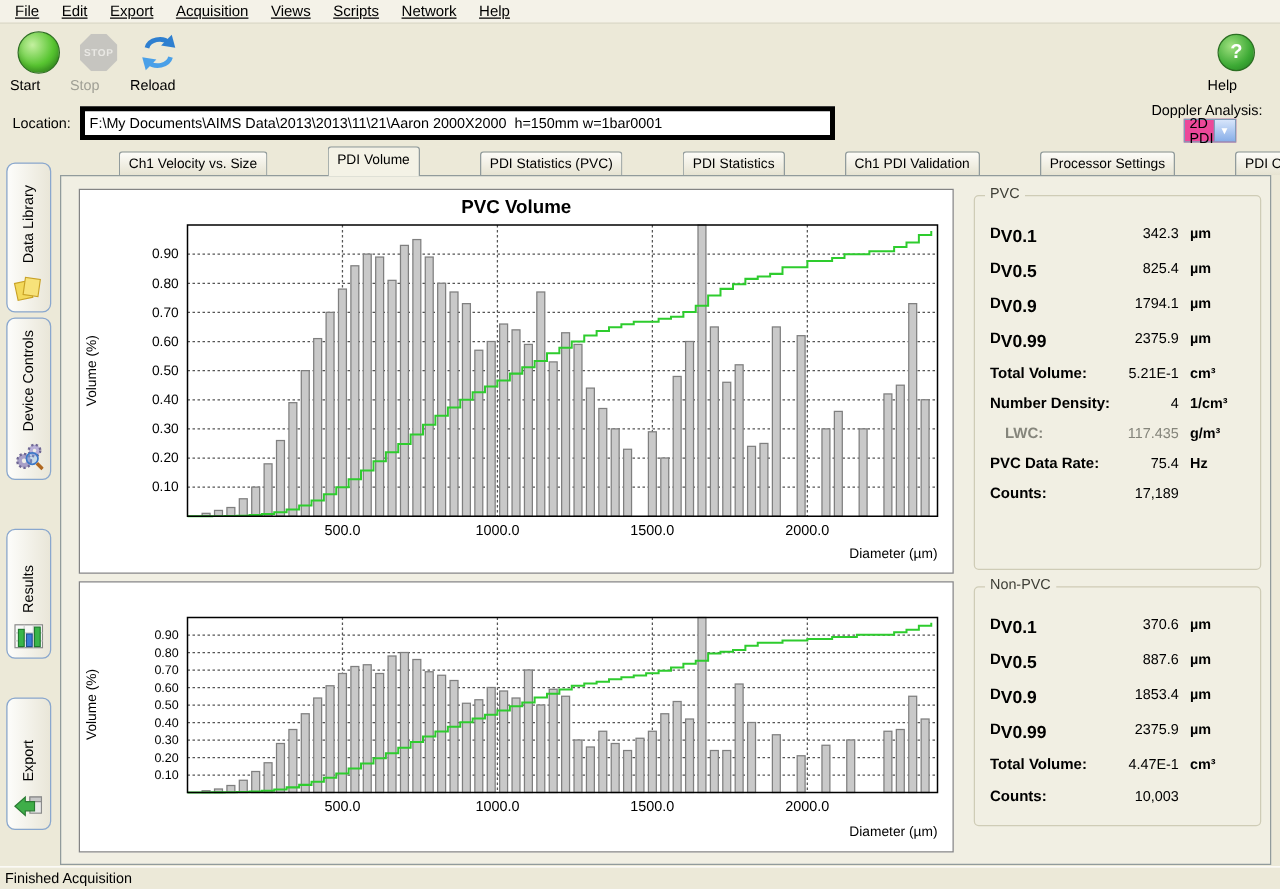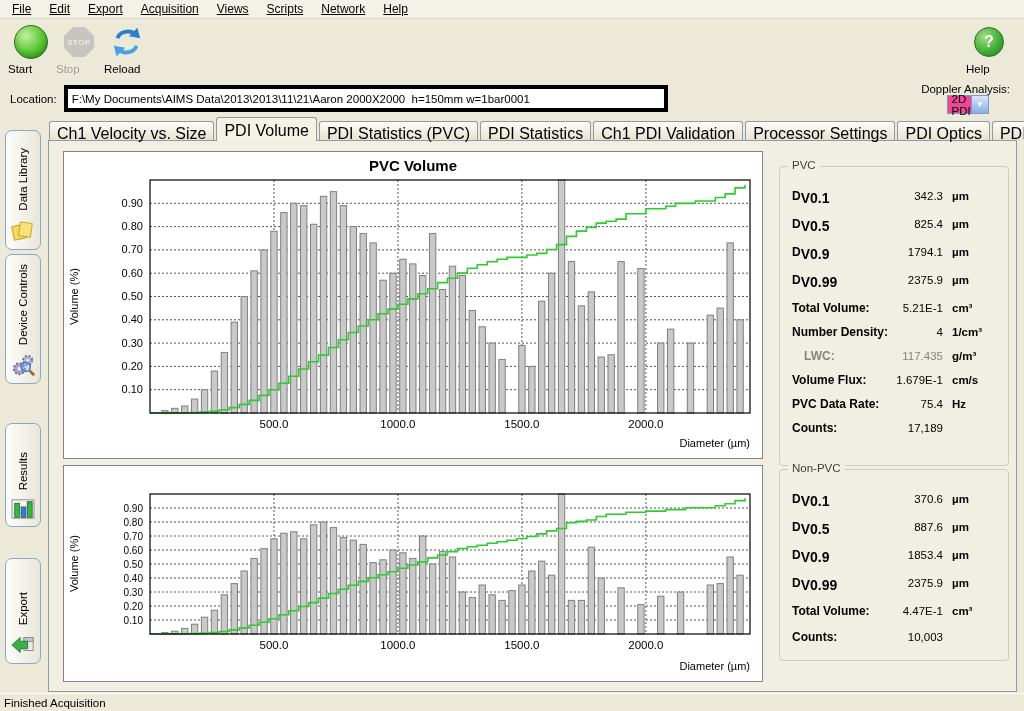--- a/index.html
+++ b/index.html
@@ -52,22 +52,22 @@
   .side-btn{position:absolute;left:5px;width:36px;box-sizing:border-box;
     border:1px solid #89a7ce;border-radius:7px;
     background:linear-gradient(to right,#fdfdfb,#e9e6d8);
     display:flex;flex-direction:column;align-items:center;justify-content:flex-end;
     padding:6px 0;cursor:default;}
   .side-label{writing-mode:vertical-rl;transform:rotate(180deg);
     font-size:11.5px;margin-bottom:8px;white-space:nowrap;}
   
   .tabsrow{position:absolute;left:49px;top:118px;height:22px;display:flex;align-items:flex-end;z-index:3;}
   .tab{border:1px solid #919b9c;border-bottom:none;border-radius:3px 3px 0 0;
-    padding:3px 7px 2px;margin-right:2px;font-size:16px;height:13px;
-    background:linear-gradient(#fdfcf8,#e6e3d2);cursor:default;white-space:nowrap;}
+    padding:3px 7px 2px;margin-right:2px;font-size:11px;height:13px;
+    background:linear-gradient(#fdfcf8,#e6e3d2);cursor:default;white-space:nowrap;margin-left:46px;}
   .tab.active{background:#f4f2e6;height:17px;padding-top:4px;position:relative;top:1px;z-index:4;}
   
   .tabpanel{position:absolute;left:48px;top:140px;width:969px;bottom:19px;
     border:1px solid #919b9c;background:#f1efe3;box-sizing:border-box;}
   
   .chartbox{position:absolute;left:14px;width:700px;background:#fff;
     border:1px solid #848484;box-sizing:border-box;}
   .chartbox.c1{top:10px;height:308px;}
   .chartbox.c2{top:324px;height:217px;}
   .chart-title{position:absolute;top:5px;left:0;width:100%;text-align:center;
@@ -77,21 +77,21 @@
   .c1 .ylabel{top:28px;height:233px;}
   .c2 .ylabel{top:28px;height:140px;}
   .xlabel{position:absolute;left:86px;width:600px;text-align:right;font-size:11px;}
   .c1 .xlabel{top:285px;}
   .c2 .xlabel{top:194px;}
   .chart-svg{position:absolute;left:0;top:0;}
   svg text{font-family:"Liberation Sans",sans-serif;fill:#000;}
   
   .groupbox{position:absolute;left:730px;width:230px;box-sizing:border-box;
     border:1px solid #cfccb6;border-radius:4px;}
-  .groupbox.gpvc{top:25px;height:300px;}
+  .groupbox.gpvc{top:15px;height:300px;}
   .groupbox.gnon{top:328px;height:192px;}
   .gtitle{position:absolute;top:-8px;left:8px;background:#f1efe3;padding:0 4px;
     font-size:11.5px;color:#3f3f37;}
   .grows{padding-top:22px;}
   .srow{display:flex;align-items:baseline;padding:0 12px;}
   .srow.d{height:28px;}
   .srow.p{height:24px;}
   .gnon .srow.p{height:26px;}
   .slabel{font-weight:bold;font-size:12px;white-space:nowrap;}
   .slabel sub{font-size:14px;font-weight:bold;}
@@ -428,25 +428,20 @@
           <span class="slabel">Number Density:</span>
           <span class="sval">4</span>
           <span class="sunit">1/cm³</span>
         </div>
         <div class="srow p dim">
           <span class="slabel">LWC:</span>
           <span class="sval">117.435</span>
           <span class="sunit">g/m³</span>
         </div>
         <div class="srow p">
-          <span class="slabel">Volume Flux:</span>
-          <span class="sval">1.679E-1</span>
-          <span class="sunit">cm/s</span>
-        </div>
-        <div class="srow p">
           <span class="slabel">PVC Data Rate:</span>
           <span class="sval">75.4</span>
           <span class="sunit">Hz</span>
         </div>
         <div class="srow p">
           <span class="slabel">Counts:</span>
           <span class="sval">17,189</span>
           <span class="sunit"></span>
         </div>
       </div>

